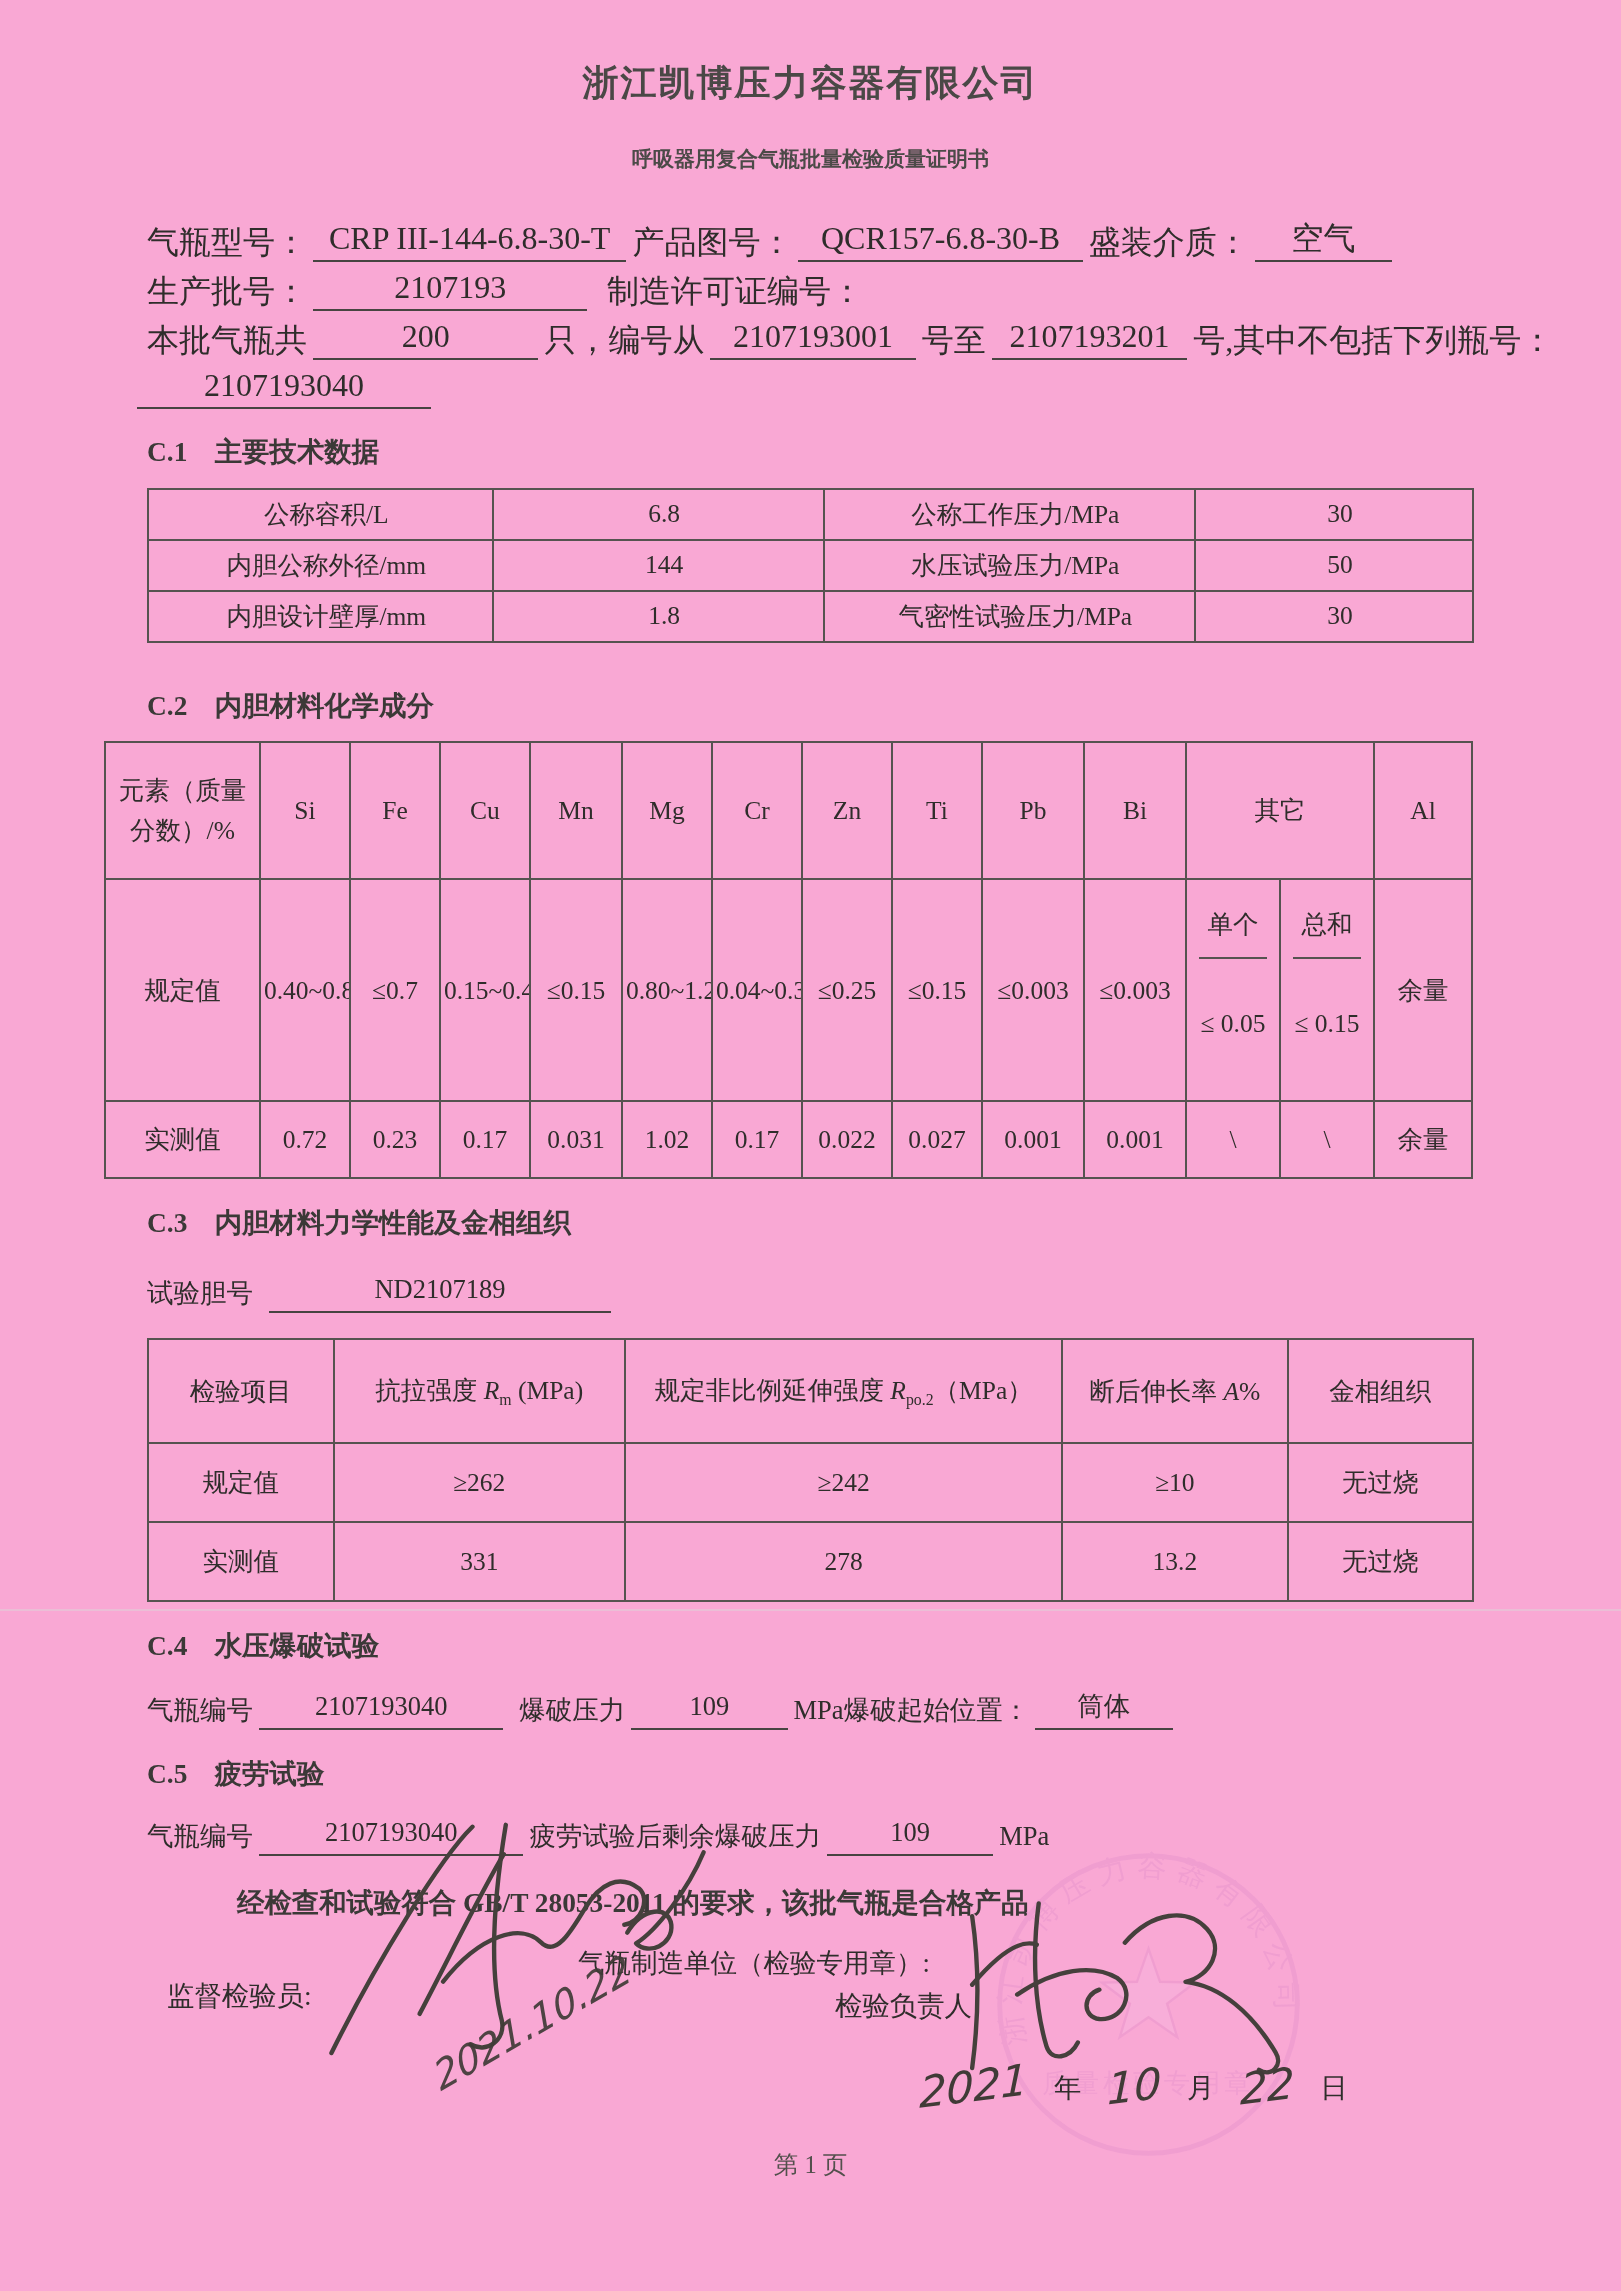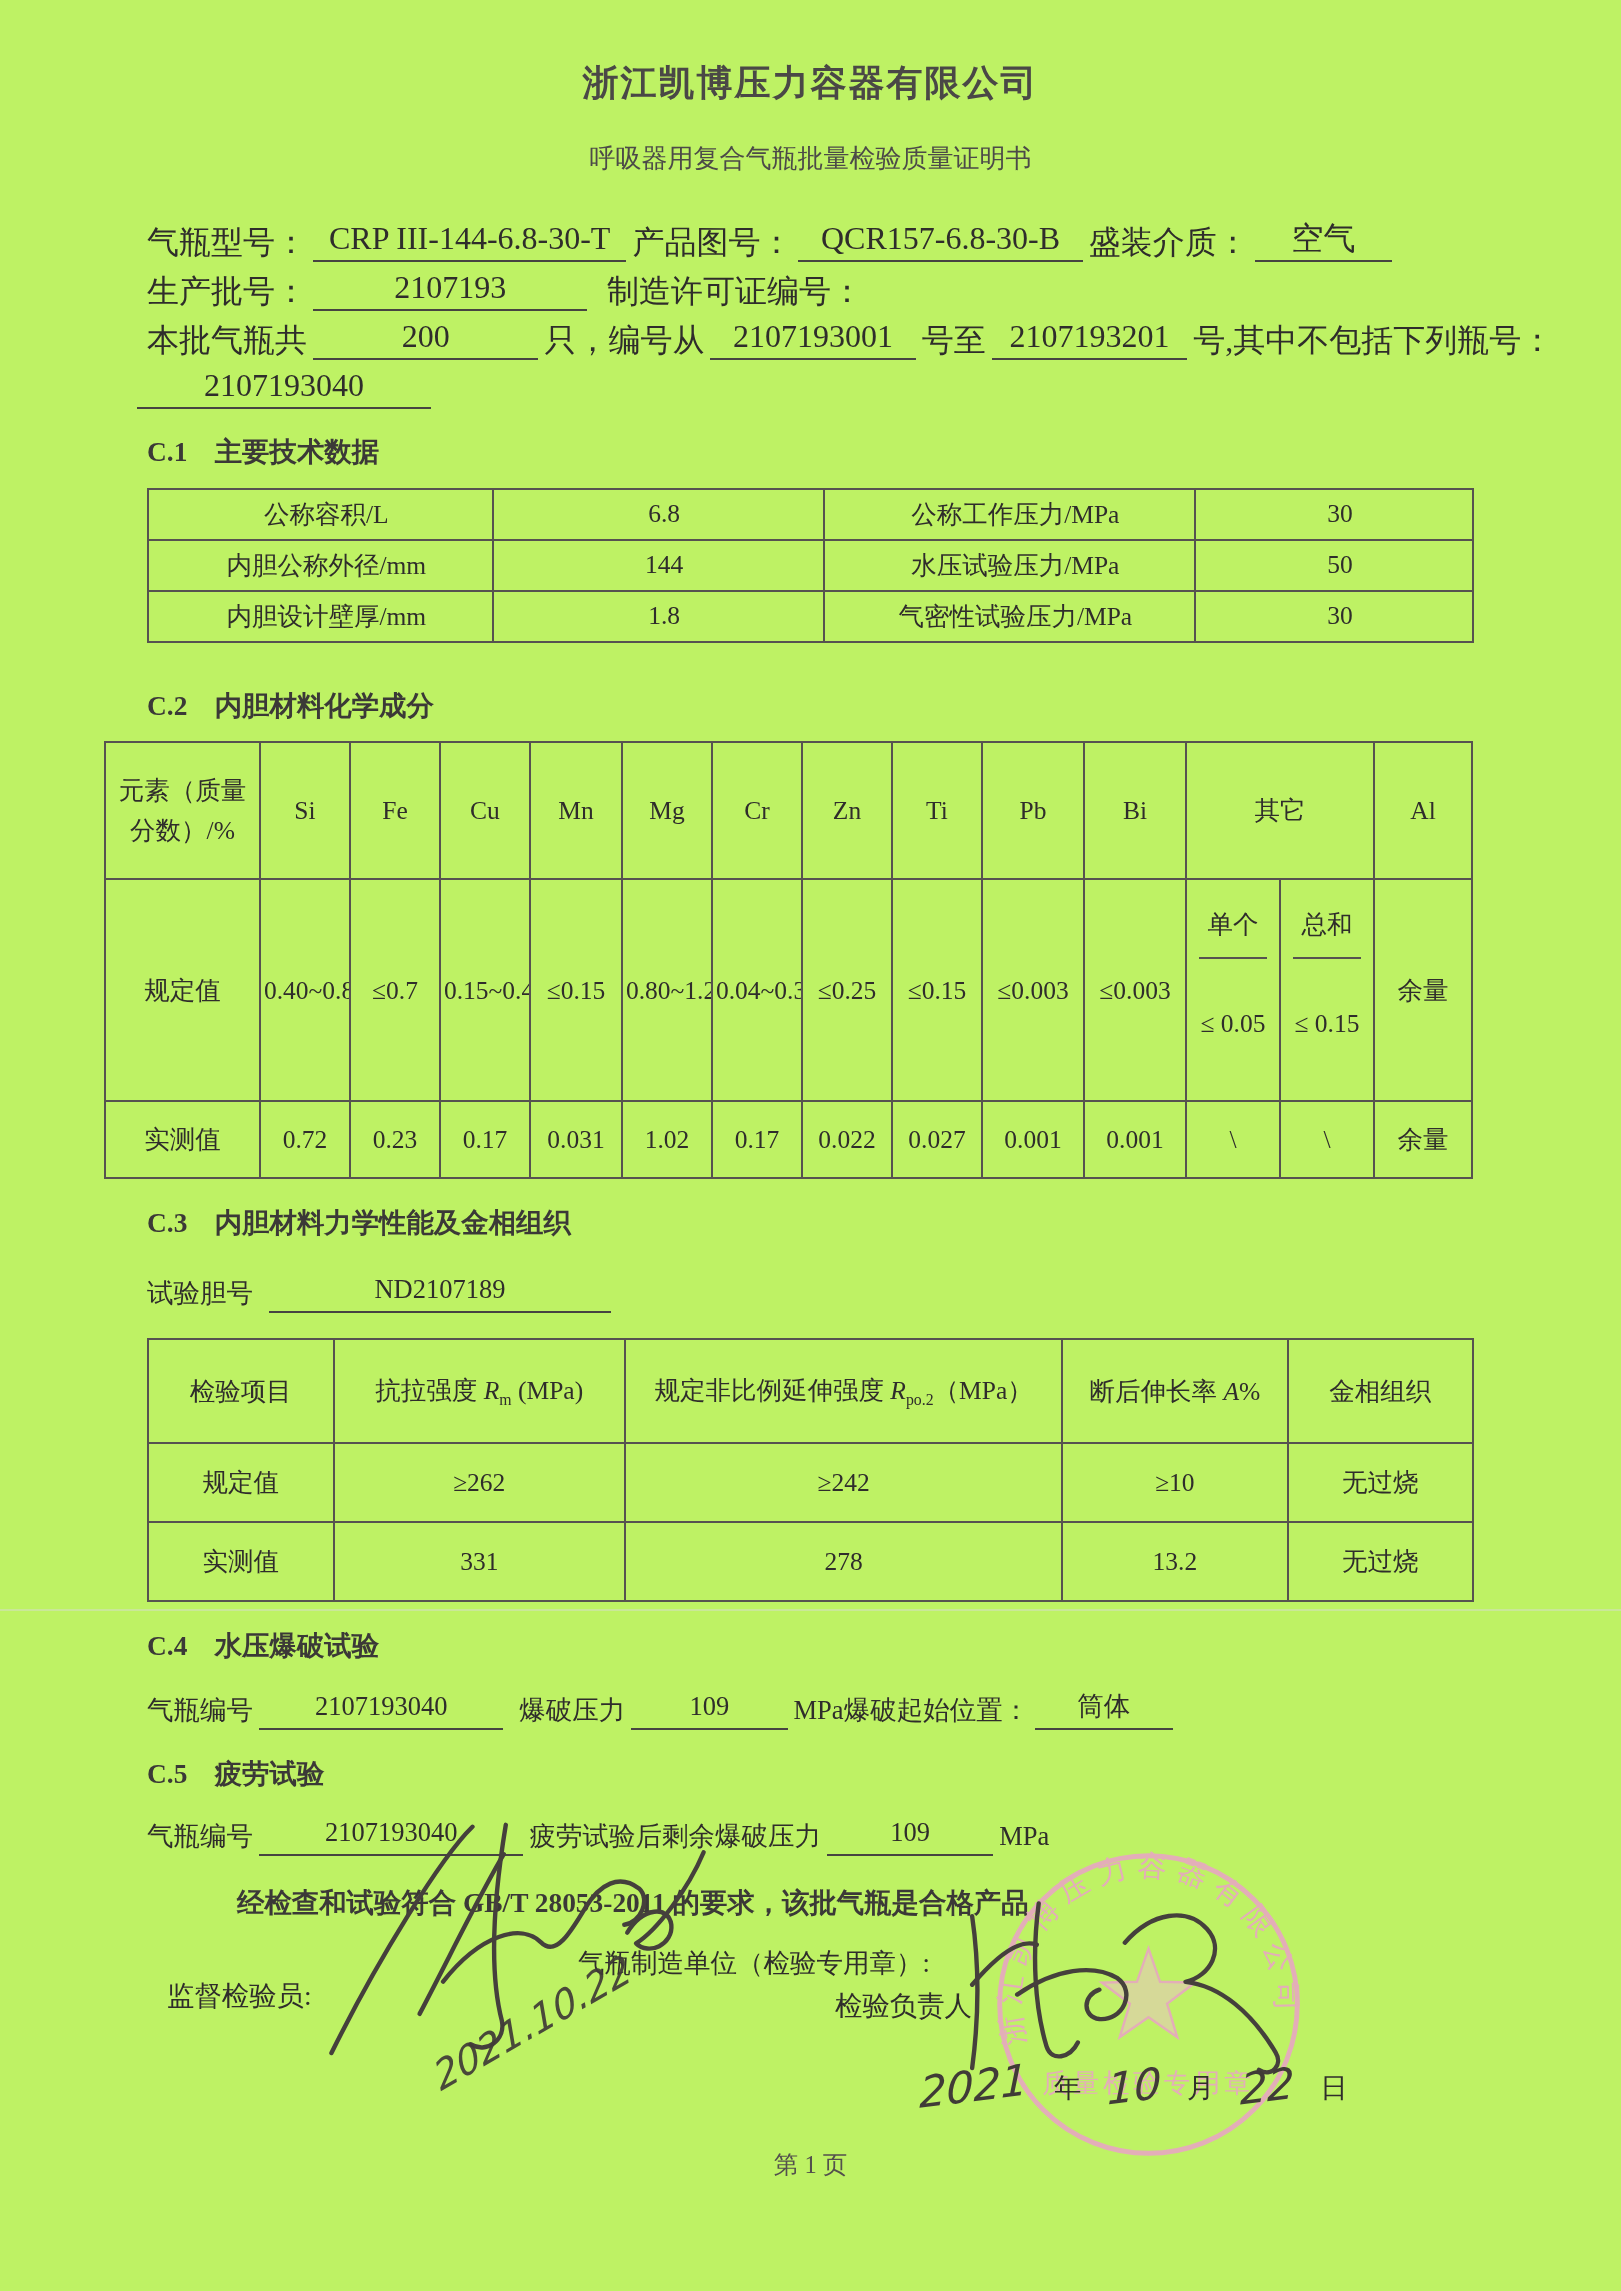--- a/index.html
+++ b/index.html
@@ -1,28 +1,28 @@
 <!DOCTYPE html>
 <html><head>
 <meta charset="utf-8">
 <style>
   html,body { margin:0; padding:0; background:#ffffff; }
   .page {
-    position:relative; width:1621px; height:2292px; background:#bef264;
+    position:relative; width:1621px; height:2292px; background:#f9a8d4;
     font-family:"Liberation Serif","DejaVu Serif",serif; color:#2f2d2b;
     overflow:hidden;
   }
   .content { padding:57px 147px 0 147px; }
   .doc-company {
     text-align:center; font-family:"Liberation Sans","DejaVu Sans",sans-serif;
     font-weight:bold; font-size:36px; line-height:51px; letter-spacing:2px; color:#4a4846;
   }
   .doc-title {
     text-align:center; font-family:"Liberation Sans","DejaVu Sans",sans-serif;
-    font-weight:normal; font-size:26px; line-height:43px; margin-top:29px; color:#4c4a48;
+    font-weight:bold; font-size:21px; line-height:43px; margin-top:29px; color:#4c4a48;
   }
   .fields { margin-top:39px; font-size:32px; }
   .fline { display:flex; align-items:flex-end; margin-bottom:5.9px; line-height:39px; }
   .lbl { white-space:nowrap; }
   .u {
     display:inline-block; border-bottom:2px solid #474441; text-align:center;
     padding:0 9.8px 2px 9.8px; margin:0 5.9px; white-space:nowrap;
   }
   .sec { font-weight:bold; font-size:27.4px; margin:25.5px 0 0 0; color:#3b3937; }
   .sec .no { margin-right:27.4px; }

